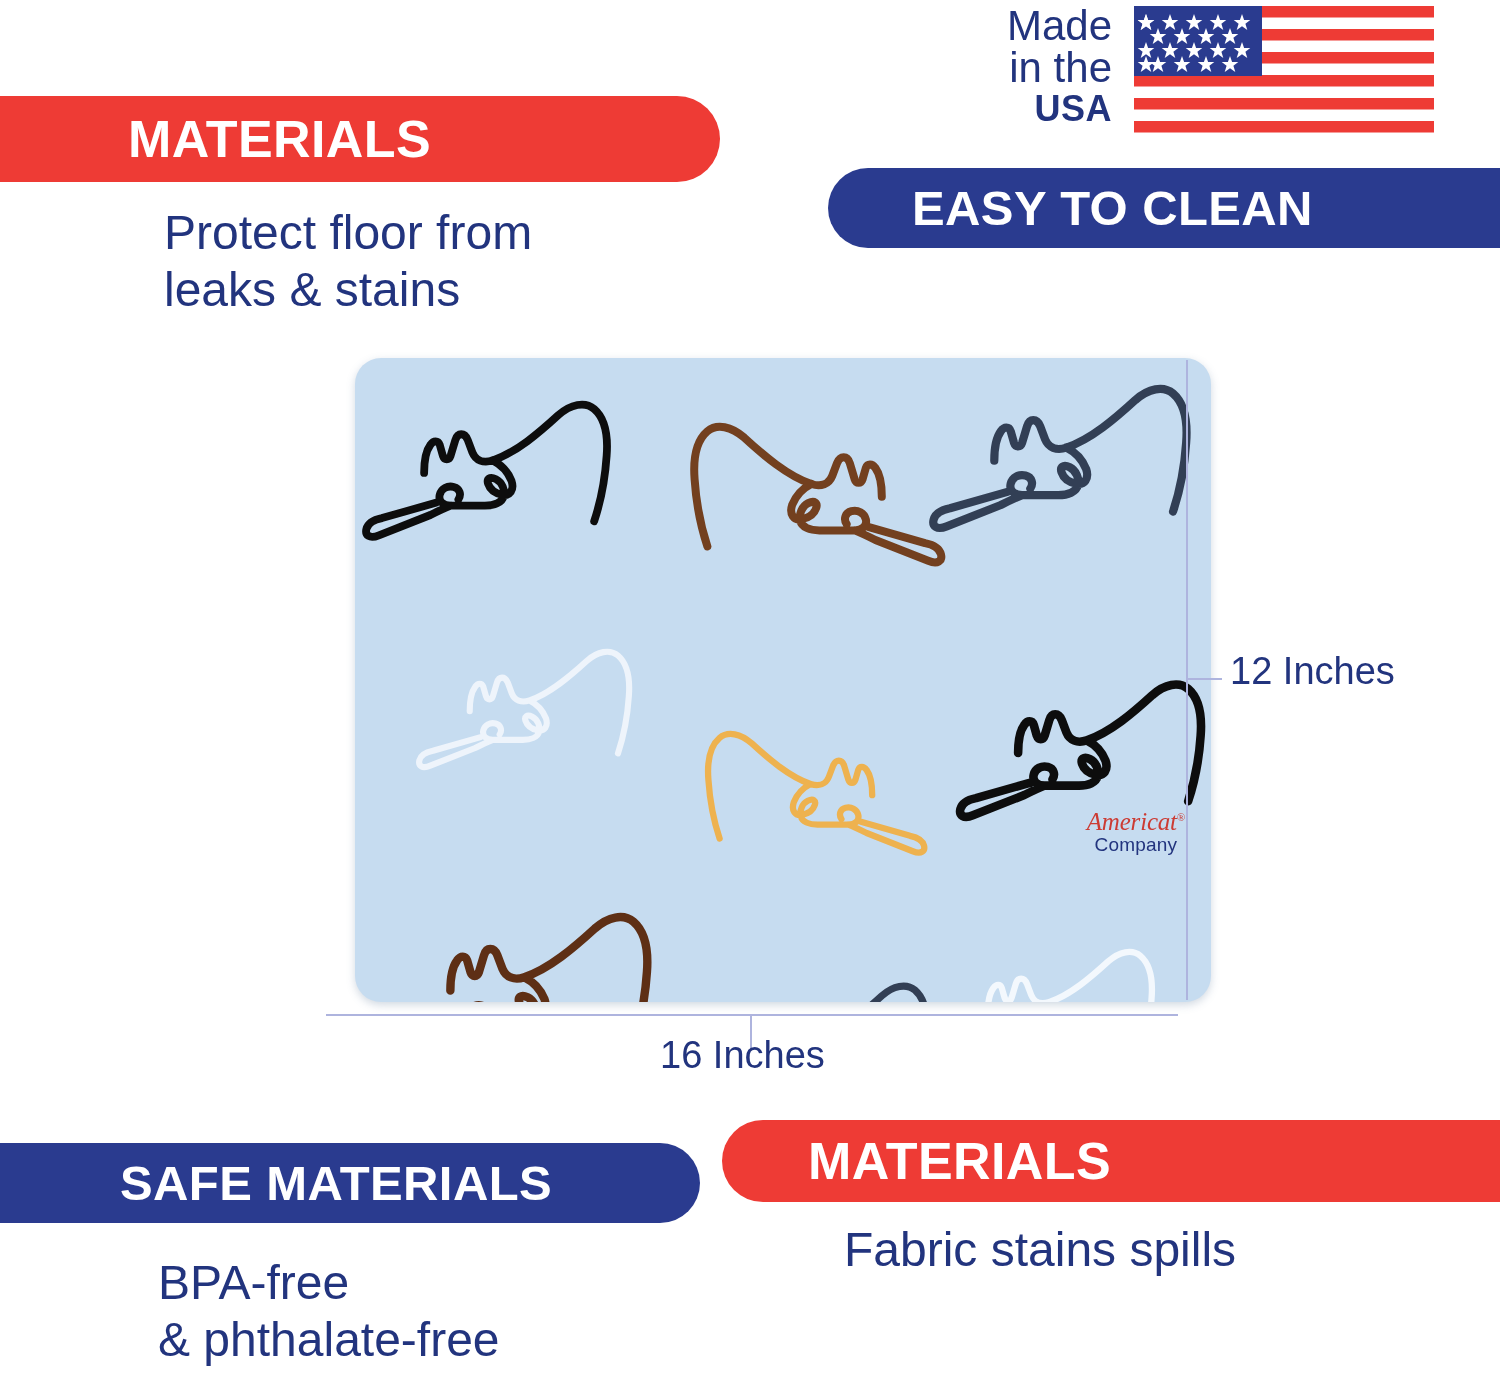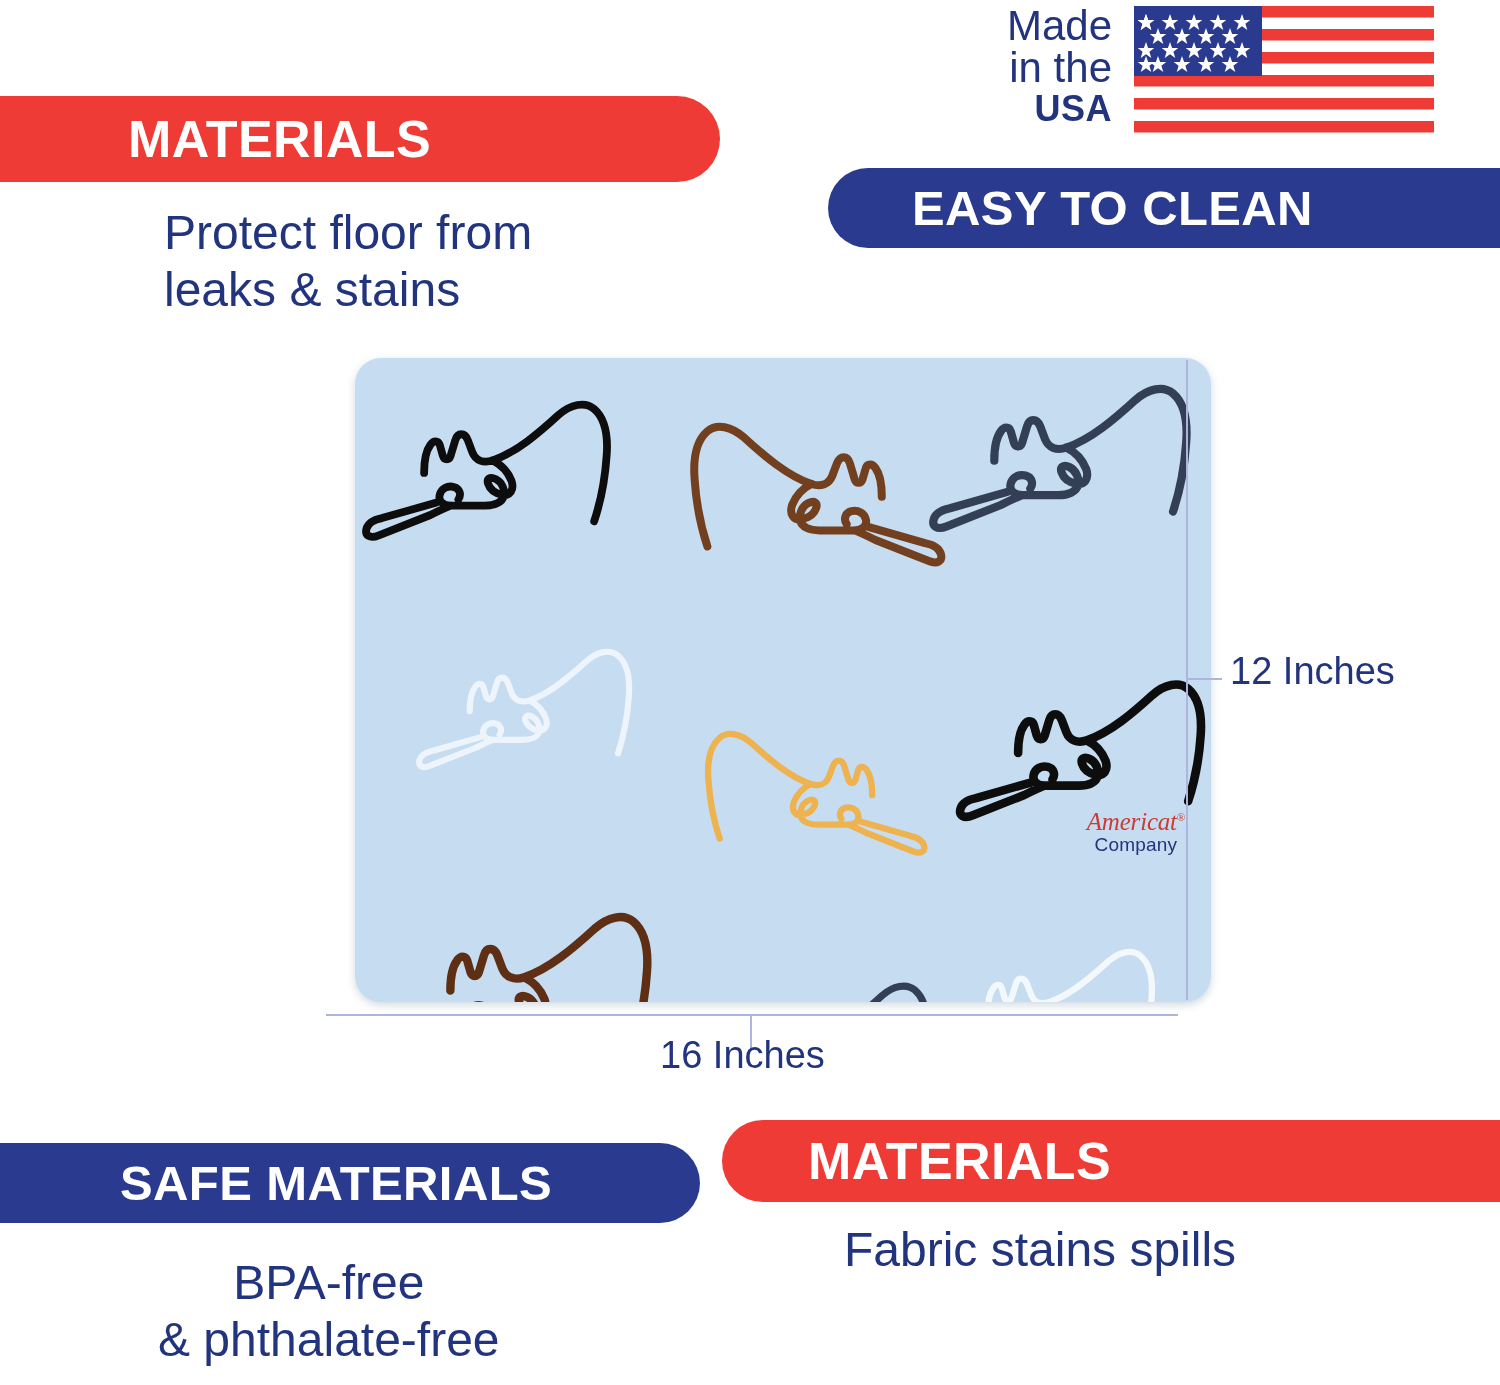--- a/index.html
+++ b/index.html
@@ -47,21 +47,21 @@
   .pill-absorbent span{font-size:52px;}
 
   
   .sub{
     position:absolute;color:#22347e;font-weight:400;
     font-family:"Liberation Sans", sans-serif;
     line-height:1.18;white-space:pre-line;margin-left:38px;
   }
   .sub-waterproof{left:126px;top:205px;font-size:48px;}
   .sub-easyclean{left:908px;top:268px;font-size:48px;}
-  .sub-safe{left:120px;top:1255px;font-size:48px;text-align:center;}
+  .sub-safe{left:120px;top:1255px;font-size:48px;}
   .sub-absorbent{left:806px;top:1222px;font-size:48px;}
 
   
   .usa{position:absolute;left:956px;top:4px;width:486px;height:136px;}
   .usa-text{
     position:absolute;left:0;top:0;width:160px;
     color:#22347e;font-family:"Liberation Sans", sans-serif;
     text-align:right;line-height:0.97;
   }
   .usa-l1{position:absolute;right:4px;top:2px;font-size:42px;font-weight:400;}

